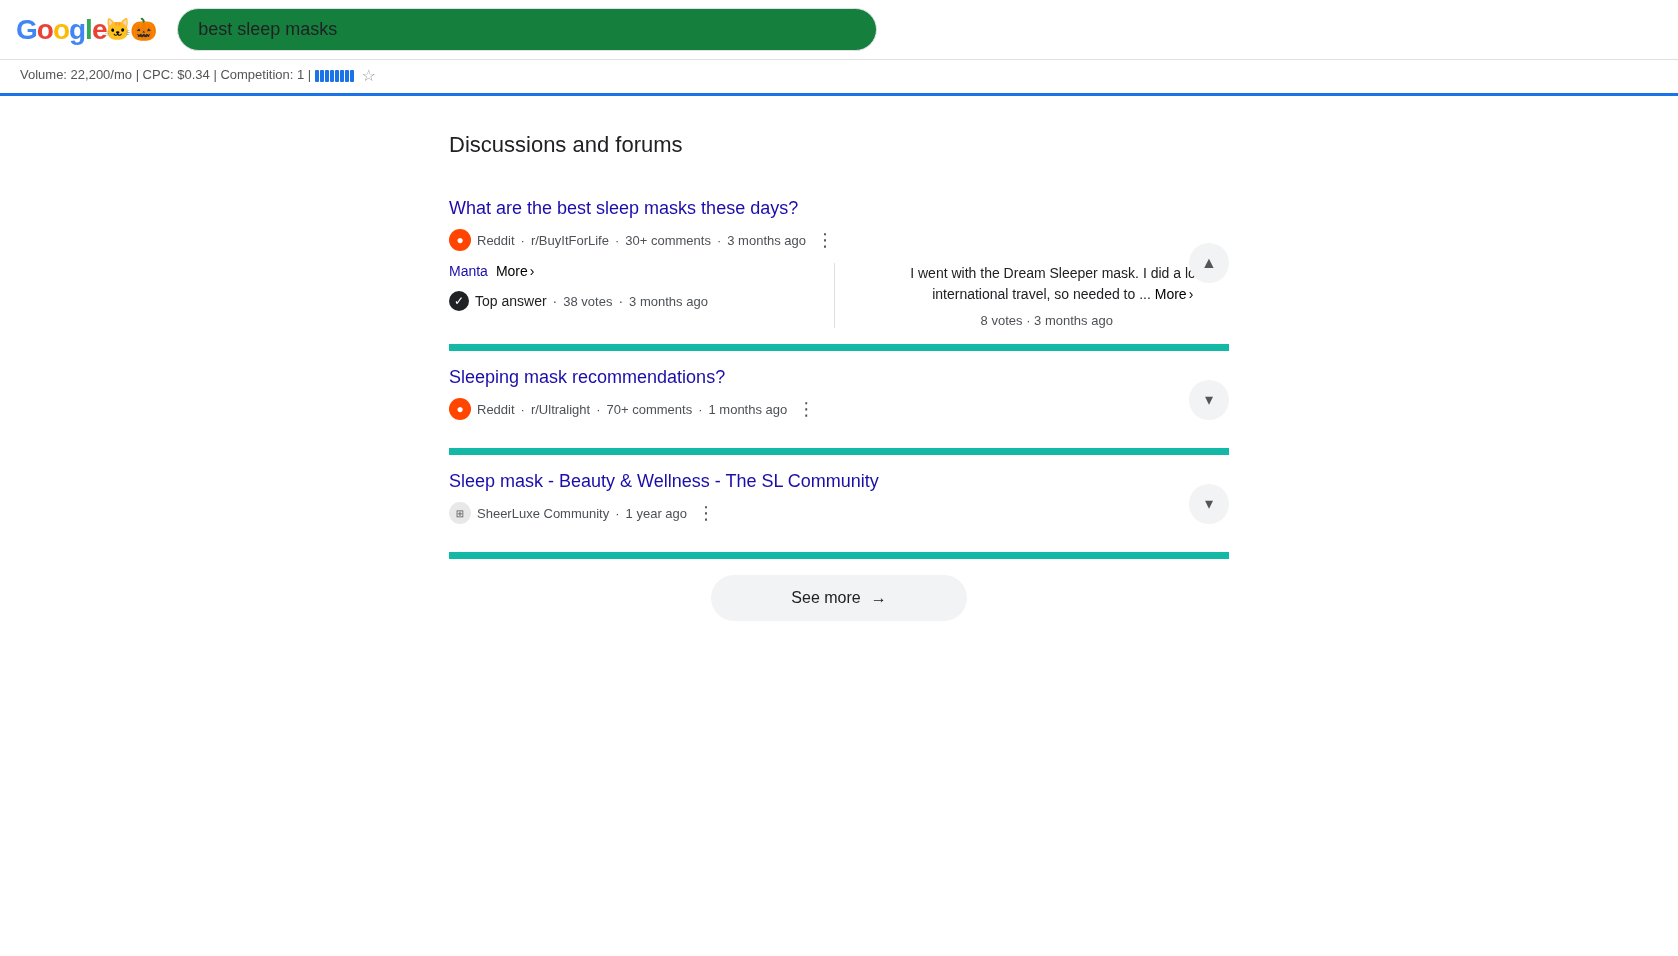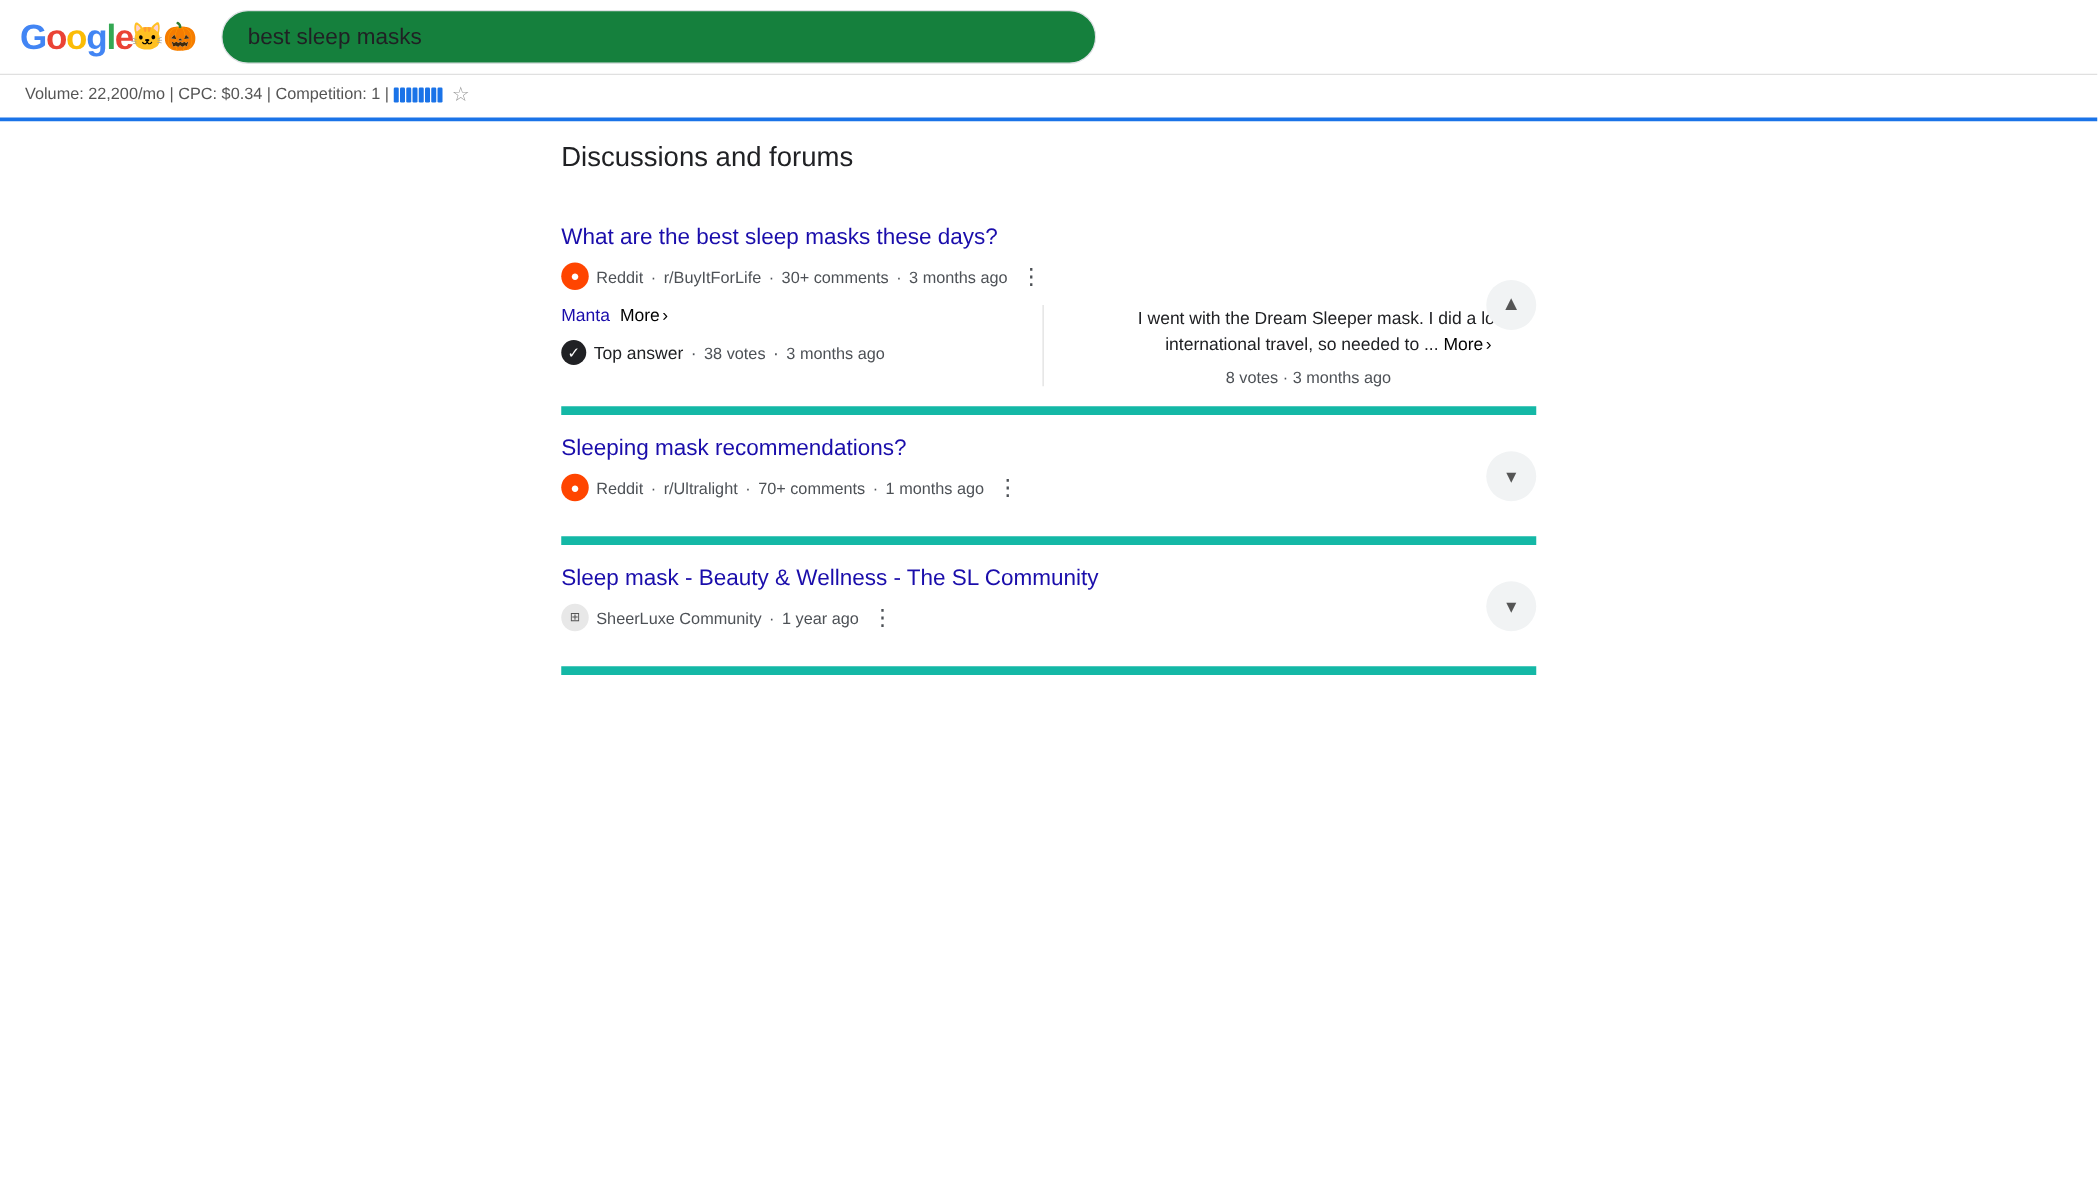--- a/index.html
+++ b/index.html
@@ -76,21 +76,21 @@
       color: #999;
       font-size: 16px;
       vertical-align: middle;
       margin-left: 4px;
     }
 
     
     .main-content {
       max-width: 860px;
       margin: 0 auto;
-      padding: 16px 40px;
+      padding: 36px 40px;
     }
 
     .section-title {
       font-size: 22px;
       font-weight: normal;
       color: #202124;
       margin-bottom: 24px;
     }
 
     
@@ -387,14 +387,20 @@
       <span>SheerLuxe Community</span>
       <span class="meta-dot">·</span>
       <span>1 year ago</span>
       <span class="three-dots">⋮</span>
     </div>
     <button class="expand-btn">
       <span>▾</span>
     </button>
   </div>
 
+  <div class="see-more-container">
+    <button class="see-more-btn">
+      <span>See more</span>
+      <span>→</span>
+    </button>
+  </div>
 
 </div>
 
 </body></html>

